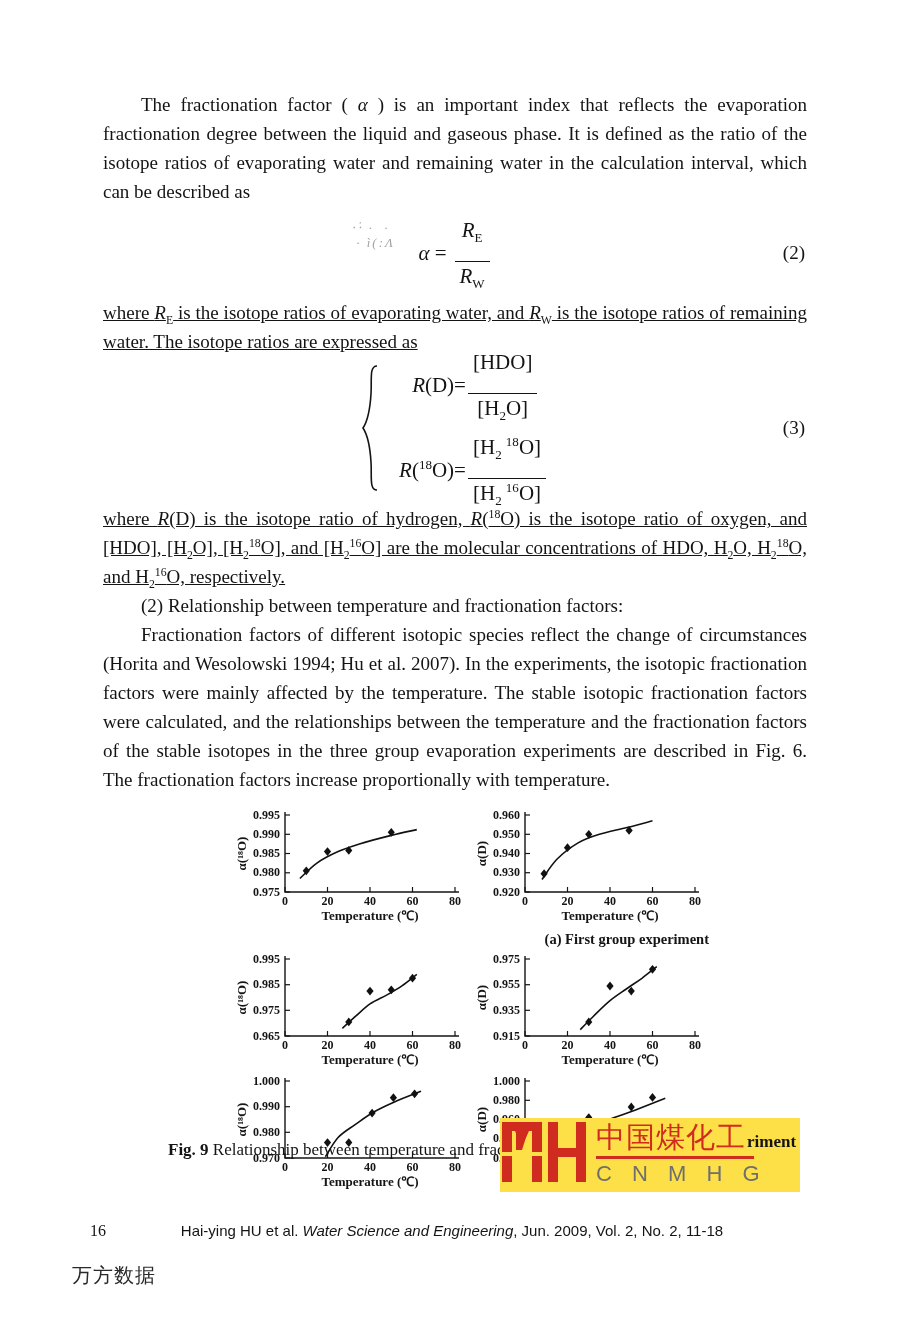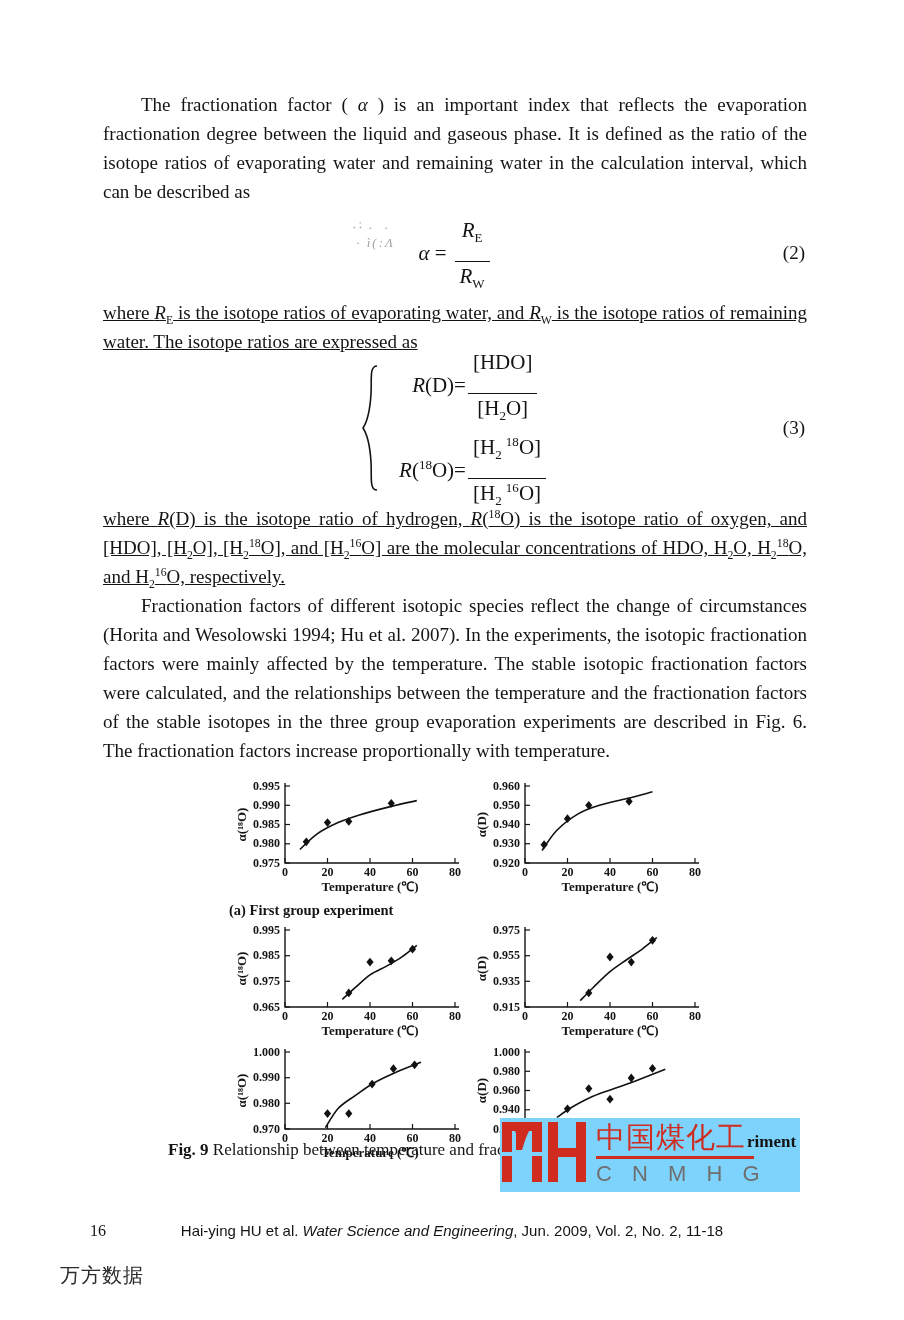--- a/index.html
+++ b/index.html
@@ -23,42 +23,42 @@
   .smudge{position:absolute;left:248px;top:4px;font-size:13px;color:#555;opacity:.55;
           font-style:italic;letter-spacing:2px;line-height:15px;}
   .cases{display:flex;align-items:center;gap:8px;}
   .case-rows{display:flex;flex-direction:column;gap:14px;}
   .case-row{display:flex;align-items:center;}
   .case-lhs{display:inline-block;min-width:78px;text-align:right;}
 
   
   .figure{margin:14px 0 0 126px;width:480px;}
   .chart-row{display:flex;gap:0;}
-  .row-caption{text-align:left;font-size:14.5px;font-weight:600;margin:0 0 4px 0;line-height:18px;}
+  .row-caption{text-align:right;font-size:14.5px;font-weight:600;margin:0 0 4px 0;line-height:18px;}
   .chart svg text{fill:#151515;}
   .tk{font:600 12px "Liberation Serif",serif;}
   .al{font:600 13px "Liberation Serif",serif;}
 
   
   .figcaption{position:absolute;left:168px;top:1140px;font-size:17px;white-space:nowrap;}
-  .watermark{position:absolute;left:500px;top:1118px;background:#7dd3fc;display:flex;
+  .watermark{position:absolute;left:500px;top:1118px;background:#fde047;display:flex;
              align-items:flex-start;gap:10px;padding:2px 4px 6px 2px;}
   .wm-textcol{display:flex;flex-direction:column;}
   .wm-row1{display:flex;align-items:baseline;}
   .wm-cn{font-size:29px;letter-spacing:1px;line-height:34px;}
   .wm-suffix{font-size:17px;color:#141414;margin-left:1px;font-weight:bold;}
   .wm-rule{height:3px;margin:2px 0 3px 0;width:158px;}
   .wm-en{font-size:22px;letter-spacing:7px;font-family:"Liberation Sans",sans-serif;line-height:24px;}
 
   
   .footer{position:absolute;left:88px;top:1222px;width:728px;
           font-family:"Liberation Sans",sans-serif;font-size:15px;}
   .footer .pg{position:absolute;left:2px;top:0;font-family:"Liberation Serif",serif;font-size:16px;}
   .footer .cite{display:block;text-align:center;}
-  .wanfang{position:absolute;left:60px;top:1262px;font-size:20px;color:#2a2a2a;
+  .wanfang{position:absolute;left:72px;top:1262px;font-size:20px;color:#2a2a2a;
            font-family:"Liberation Sans",sans-serif;letter-spacing:1px;}
 </style>
 </head>
 <body>
 
 <div class="page">
   <div class="content">
 
     <p class="body-par">The fractionation factor ( <i>α</i> ) is an important index that reflects the evaporation fractionation degree between the liquid and gaseous phase. It is defined as the ratio of the isotope ratios of evaporating water and remaining water in the calculation interval, which can be described as</p>
 
@@ -96,20 +96,21 @@
               <span class="den">[H<sub>2</sub> <sup>16</sup>O]</span>
             </span>
           </span>
         </span>
       </span>
       <span class="eq-num">(3)</span>
     </div>
 
     <p class="body-par no-indent">where <i>R</i>(D) is the isotope ratio of hydrogen, <i>R</i>(<sup>18</sup>O) is the isotope ratio of oxygen, and [HDO], [H<sub>2</sub>O], [H<sub>2</sub><sup>18</sup>O], and [H<sub>2</sub><sup>16</sup>O] are the molecular concentrations of HDO, H<sub>2</sub>O, H<sub>2</sub><sup>18</sup>O, and H<sub>2</sub><sup>16</sup>O, respectively.</p>
 
+    <p class="body-par">(2) Relationship between temperature and fractionation factors:</p>
 
     <p class="body-par">Fractionation factors of different isotopic species reflect the change of circumstances (Horita and Wesolowski 1994; Hu et al. 2007). In the experiments, the isotopic fractionation factors were mainly affected by the temperature. The stable isotopic fractionation factors were calculated, and the relationships between the temperature and the fractionation factors of the stable isotopes in the three group evaporation experiments are described in Fig. 6. The fractionation factors increase proportionally with temperature.</p>
 
     <div class="figure">
       <div class="chart-row">
         <div class="chart"><svg width="240" height="118" viewBox="0 0 240 118">
               <path d="M56,4 L56,84 L230,84" fill="none" stroke="#151515" stroke-width="1.4"></path>
               <line x1="56" y1="84.0" x2="61" y2="84.0" stroke="#151515" stroke-width="1.2"></line>
               <text x="51" y="87.6" text-anchor="end" class="tk">0.975</text>
               <line x1="56" y1="64.8" x2="61" y2="64.8" stroke="#151515" stroke-width="1.2"></line>

